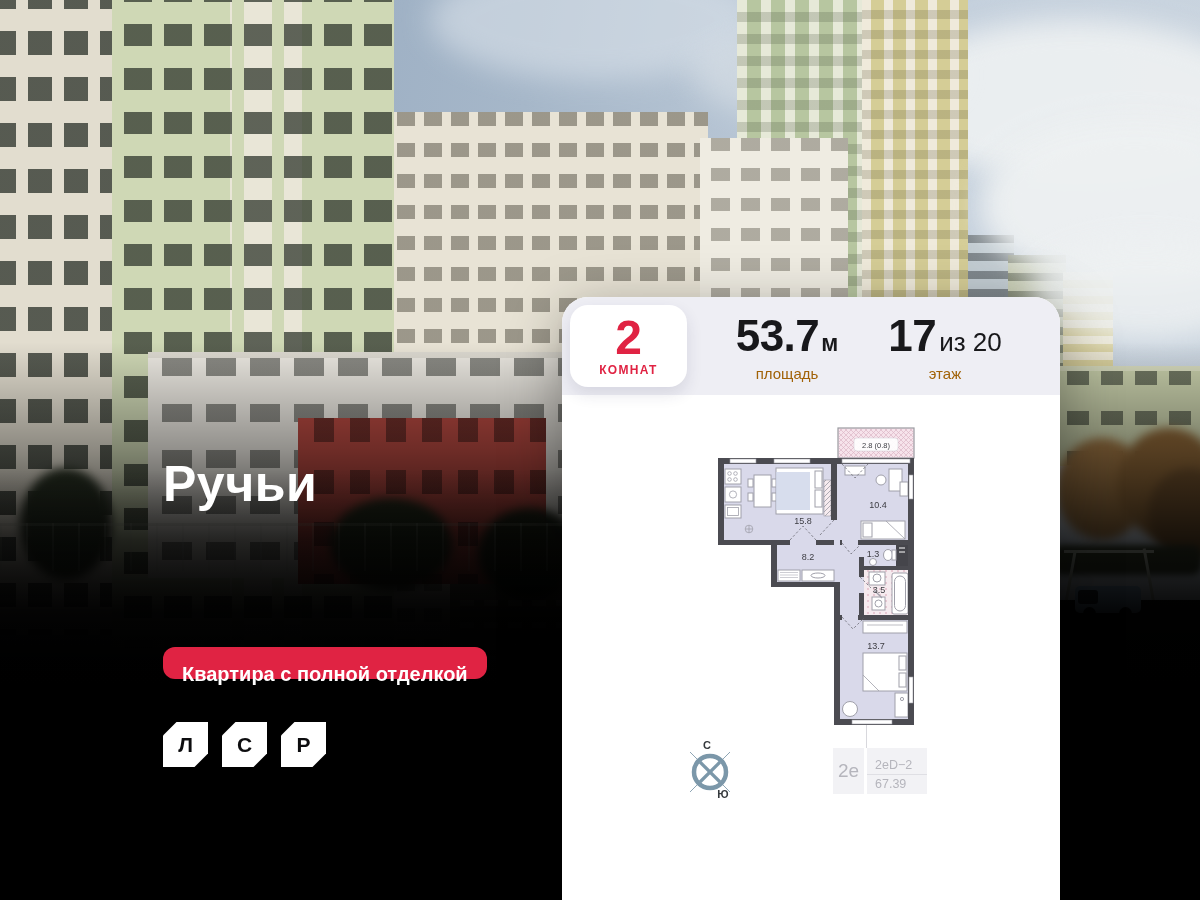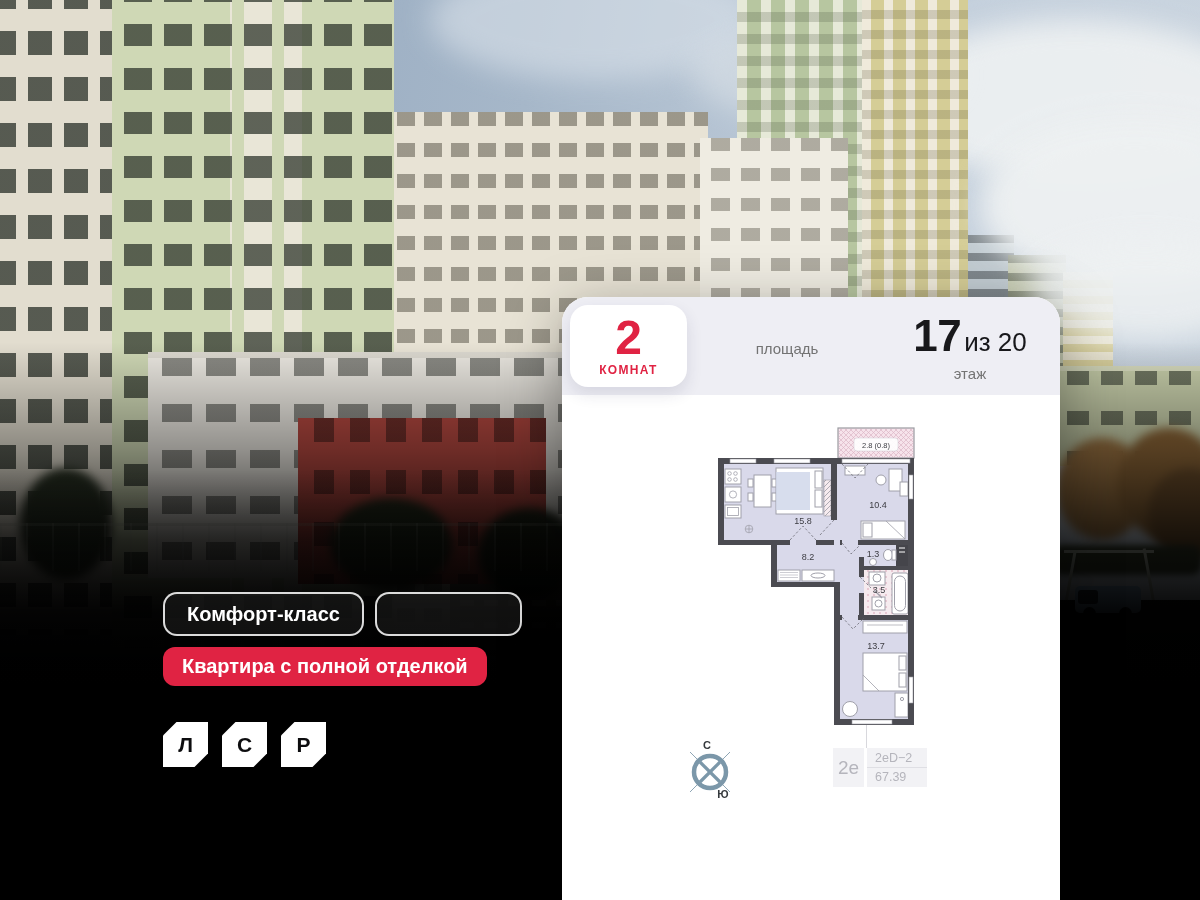--- a/index.html
+++ b/index.html
@@ -83,49 +83,49 @@
   .shade-left { position:absolute; left:0; top:470px; width:562px; height:430px;
        background:linear-gradient(180deg,rgba(0,0,0,0) 0%,rgba(0,0,0,.55) 30%,#000 55%); }
 
   
   .left-content { position:absolute; left:163px; top:0; width:400px; height:900px; color:#fff; }
   .project-title { position:absolute; left:0; top:455px; font-size:50px; font-weight:700; letter-spacing:.5px; }
   .badge-row { position:absolute; left:0; top:592px; display:flex; gap:11px; }
   .badge-outline { height:44px; border:2px solid rgba(255,255,255,.85); border-radius:14px; background:rgba(90,90,90,.18);
        display:flex; align-items:center; padding:0 22px; font-size:20px; font-weight:600; color:#fff; }
   .badge-outline.empty { width:147px; padding:0; }
-  .badge-red { position:absolute; left:0; top:647px; height:39px; background:#e02343; border-radius:12px;
-       display:flex; align-items:center; padding:0 19px; font-size:20px; font-weight:700; color:#fff; }
+  .badge-red { position:absolute; left:0; top:647px; height:22px; background:#e02343; border-radius:12px;
+       display:flex; align-items:flex-start; padding:16px 19px; font-size:20px; font-weight:700; color:#fff; }
   .logo { position:absolute; left:0; top:722px; display:flex; gap:14px; }
   .logo-tile { width:45px; height:45px; background:#fff; display:flex; align-items:center; justify-content:center;
        clip-path:polygon(30% 0,100% 0,100% 70%,70% 100%,0 100%,0 30%);
        font-size:21px; font-weight:700; color:#0c0c0e; }
 
   
   .card { position:absolute; left:562px; top:297px; width:498px; height:603px; background:#fff;
        border-radius:26px 26px 0 0; box-shadow:0 14px 60px rgba(0,0,0,.35); }
   .card-header { position:absolute; left:0; top:0; width:498px; height:98px; background:#eeeef4; border-radius:26px 26px 0 0; }
   .rooms-chip { position:absolute; left:8px; top:8px; width:117px; height:82px; background:#fff; border-radius:18px;
        box-shadow:0 7px 16px rgba(40,40,80,.12); display:flex; flex-direction:column; align-items:center; justify-content:center; }
   .rooms-value { font-size:48px; font-weight:700; color:#e02343; line-height:.95; }
   .rooms-label { font-size:12px; font-weight:700; color:#e02343; letter-spacing:1.3px; text-transform:uppercase; margin-top:2px; }
   .stat { position:absolute; top:0; height:98px; display:flex; flex-direction:column; align-items:center; justify-content:center; }
   .stat-area { left:145px; width:160px; }
-  .stat-floor { left:323px; width:170px; }
+  .stat-floor { left:298px; width:170px; }
   .stat-num-row { display:flex; align-items:baseline; color:#18181b; }
   .stat-num { font-size:44px; font-weight:700; letter-spacing:-.5px; }
   .stat-unit { font-size:23px; font-weight:700; margin-left:2px; }
   .stat-of { font-size:26px; font-weight:500; margin-left:3px; }
-  .stat-label { font-size:15px; font-weight:500; color:#737373; margin-top:4px; }
+  .stat-label { font-size:15px; font-weight:500; color:#a16207; margin-top:4px; }
 
   .plan-wrap { position:absolute; left:154px; top:128px; width:200px; height:300px; }
   .compass { position:absolute; left:120px; top:441px; width:56px; height:62px; }
   .type-block { position:absolute; left:271px; top:451px; width:94px; display:flex; background:#f2f2f5; }
   .type-left { width:34px; display:flex; align-items:center; justify-content:center; font-size:19px; color:#b5b5bc; border-right:3px solid #fff;text-align:right; }
-  .type-right { flex:1; display:flex; flex-direction:column; }
+  .type-right { flex:1; display:flex; flex-direction:column;margin-top:7px; }
   .type-code { font-size:12.5px; color:#b5b5bc; padding:3px 8px 2px; border-bottom:1px solid #dfdfe4; }
   .type-area { font-size:12.5px; color:#b5b5bc; padding:2px 8px 3px; }
   .type-line { position:absolute; left:304px; top:428px; width:1px; height:23px; background:#d8d8dd; }
 </style>
 </head>
 <body>
 
 <div class="stage">
 
   <div class="photo">
@@ -164,28 +164,21 @@
     <div class="truck">
       <div class="truck-cab"></div>
       <div class="wheel w1"></div>
       <div class="wheel w2"></div>
     </div>
     <div class="shade"></div>
     <div class="shade-left"></div>
   </div>
 
   <div class="left-content">
-    <div class="badge-row">
-      <div class="badge-outline">
-        <span>Комфорт-класс</span>
-      </div>
-      <div class="badge-outline empty">
-        <span></span>
-      </div>
-    </div>
+    <div class="project-title">Ручьи</div>
     <div class="badge-red">
       <span>Квартира с полной отделкой</span>
     </div>
     <div class="logo">
       <div class="logo-tile">
           <span>Л</span>
         </div>
       <div class="logo-tile">
           <span>С</span>
         </div>
@@ -195,20 +188,24 @@
     </div>
   </div>
 
   <div class="card">
     <div class="card-header">
       <div class="rooms-chip">
         <div class="rooms-value">2</div>
         <div class="rooms-label">комнат</div>
       </div>
       <div class="stat stat-area">
+        <div class="stat-num-row">
+          <span class="stat-num">53.7</span>
+          <span class="stat-unit">м</span>
+        </div>
         <div class="stat-label">площадь</div>
       </div>
       <div class="stat stat-floor">
         <div class="stat-num-row">
           <span class="stat-num">17</span>
           <span class="stat-of">из 20</span>
         </div>
         <div class="stat-label">этаж</div>
       </div>
     </div>

